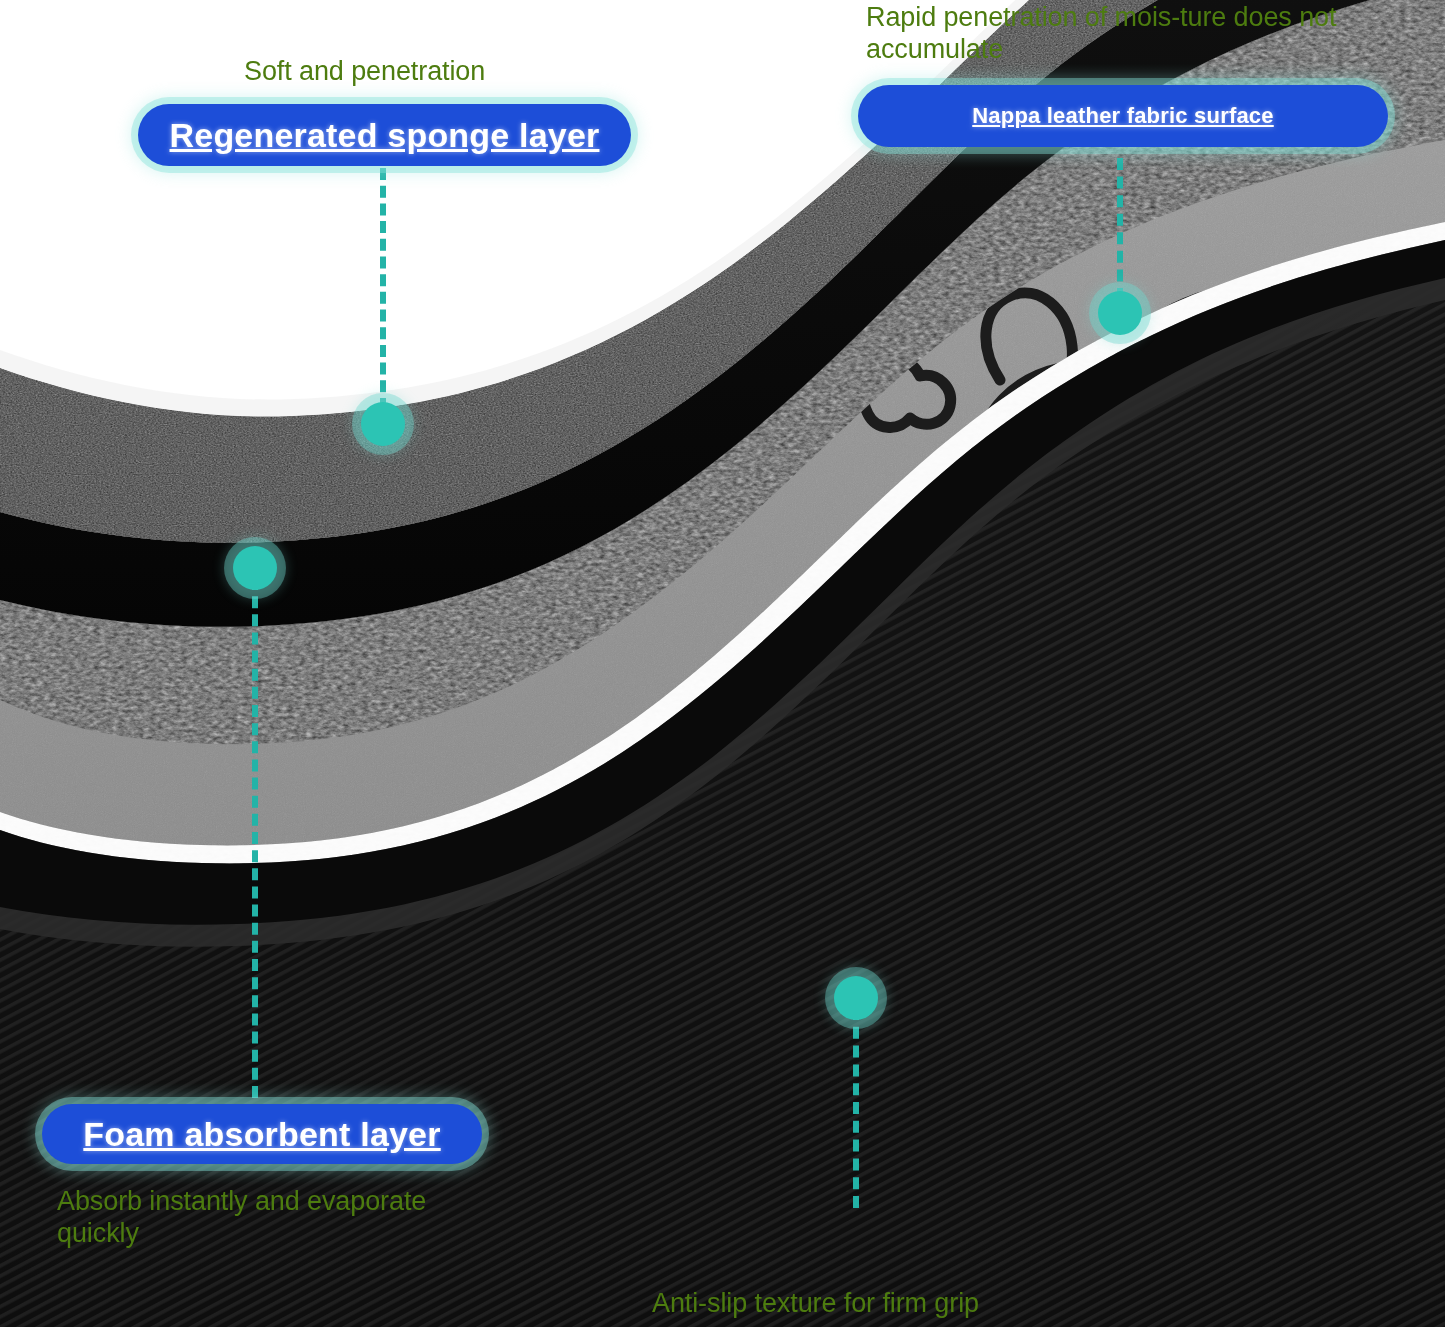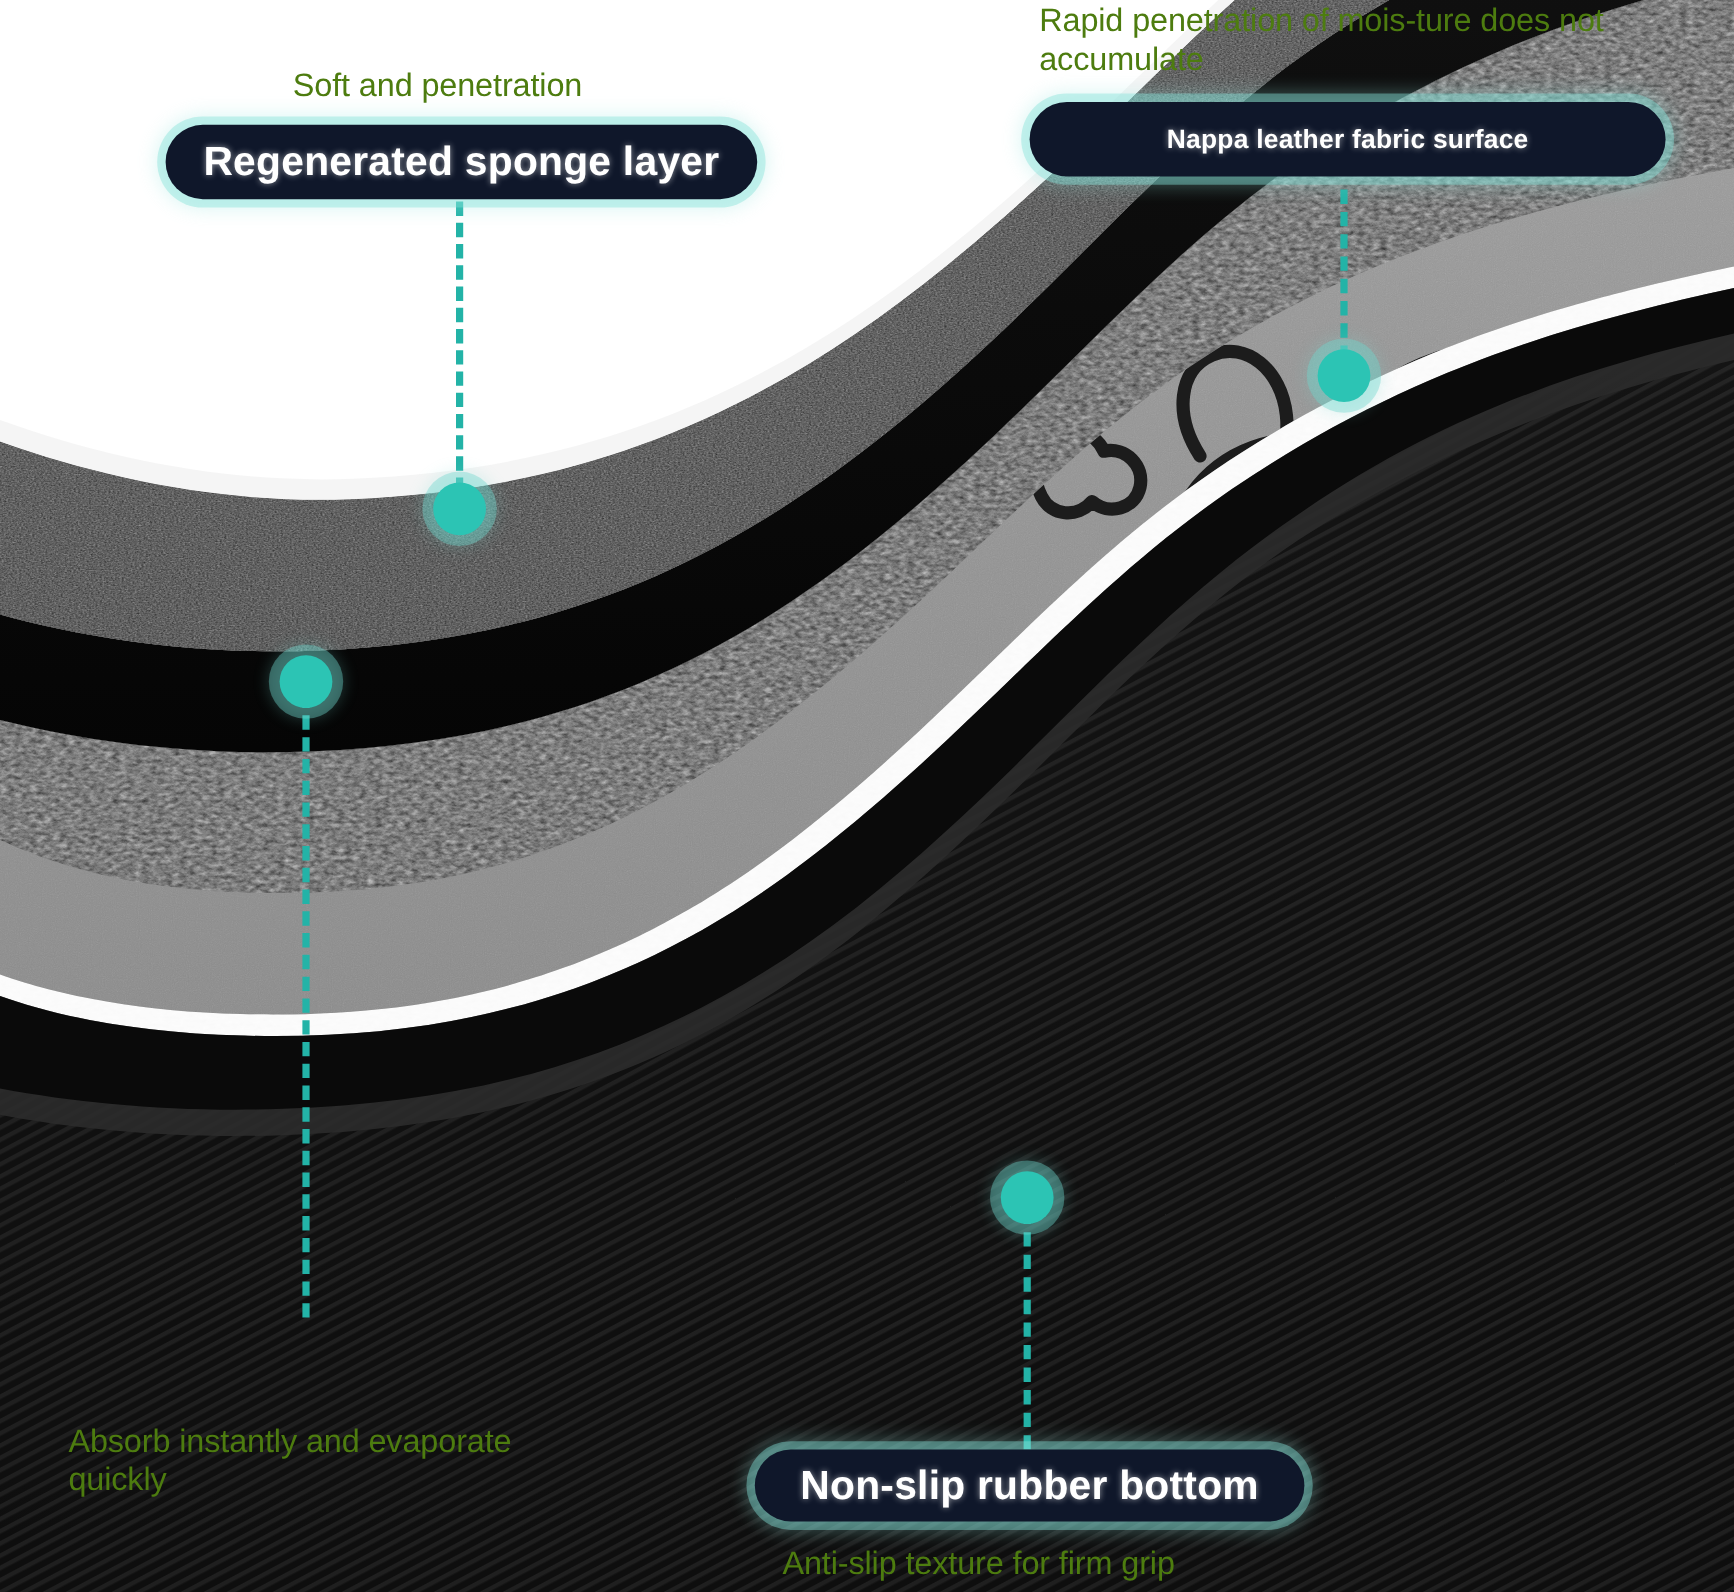--- a/index.html
+++ b/index.html
@@ -25,28 +25,29 @@
   }
 
   
   .pill{
     position:absolute;
     display:flex;
     align-items:center;
     justify-content:center;
     box-sizing:border-box;
     border-radius:999px;
-    background:#0f172a;
+    background:#1d4ed8;
     color:#ffffff;
     font-weight:bold;
     letter-spacing:0.2px;
     white-space:nowrap;
     box-shadow:0 0 0 7px rgba(130,226,218,0.42),
                0 0 14px 9px rgba(150,230,223,0.30);
     text-shadow:0 0 5px rgba(255,255,255,0.55);
+    text-decoration:underline;
   }
 
   .caption{
     position:absolute;
     color:#4d7c0f;
     font-size:27px;
     line-height:1.18;
     letter-spacing:-0.1px;
   }
 
@@ -443,18 +444,18 @@
   <div class="dot" style="left:1120px; top:313px;"></div>
   <div class="dot" style="left:255px; top:568px;"></div>
   <div class="dot" style="left:856px; top:998px;"></div>
 
   <div class="caption" style="left:244px; top:56px; width:420px;">Soft and penetration</div>
   <div class="pill" style="left:138px; top:104px; width:493px; height:62px; font-size:34px;">Regenerated sponge layer</div>
 
   <div class="caption" style="left:866px; top:2px; width:476px;">Rapid penetration of mois-ture does not accumulate</div>
   <div class="pill" style="left:858px; top:85px; width:530px; height:62px; font-size:22px;">Nappa leather fabric surface</div>
 
+  <div class="pill" style="left:42px; top:1104px; width:440px; height:60px; font-size:34px;">Foam absorbent layer</div>
   <div class="caption" style="left:57px; top:1186px; width:440px;">Absorb instantly and evaporate quickly</div>
 
-  <div class="pill" style="left:629px; top:1208px; width:458px; height:60px; font-size:34px;">Non-slip rubber bottom</div>
   <div class="caption" style="left:652px; top:1288px; width:460px;">Anti-slip texture for firm grip</div>
 
 </div>
 
 </body></html>

